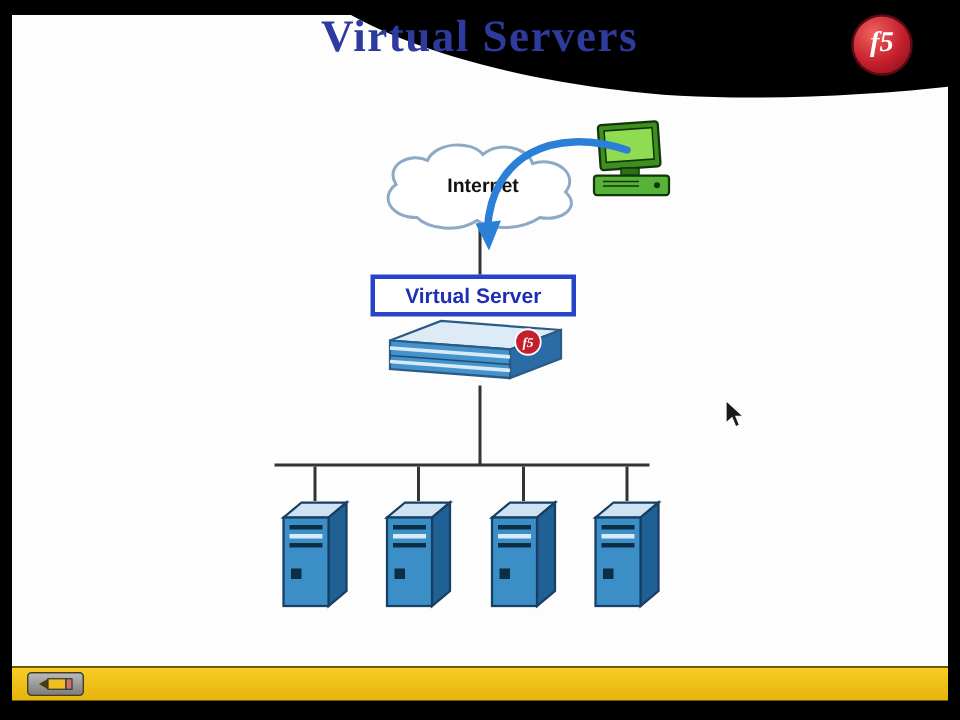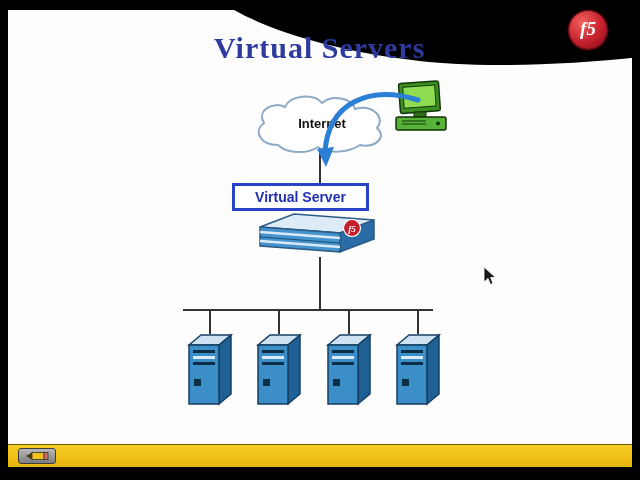--- a/index.html
+++ b/index.html
@@ -16,21 +16,21 @@
   .slide {
     left:8px; top:10px; width:624px; height:434px;
     background:#fdfdfd;
     z-index:1;
   }
 
   
   .swoosh { left:0; top:0; width:640px; height:78px; z-index:3; pointer-events:none; }
 
   .title {
-    left:214px; top:31px; z-index:4;
+    left:214px; top:8px; z-index:4;
     font-family:"Liberation Serif", serif;
     font-weight:bold; font-size:30px;
     color:#2e3a9e; letter-spacing:1px;
     white-space:nowrap;
   }
 
   .f5-logo {
     left:569px; top:11px; width:38px; height:38px;
     border-radius:50%;
     background:radial-gradient(circle at 35% 30%, #f0625e 0%, #c41f2c 55%, #7e0d18 100%);
@@ -54,21 +54,21 @@
   .arrow    { left:298px; top:82px; width:150px; height:95px; z-index:3; pointer-events:none; }
 
   .vline { width:2px; background:#333; z-index:2; }
   .hline { height:2px; background:#333; z-index:2; }
 
   .line-cloud-box { left:319px; top:146px; height:38px; }
   .line-appliance { left:319px; top:257px; height:53px; }
   .bus-line       { left:183px; top:309px; width:250px; }
 
   .vs-box {
-    left:232px; top:183px; width:137px; height:28px;
+    left:247px; top:183px; width:137px; height:28px;
     background:#fff; border:3px solid #2743c8;
     display:flex; align-items:center; justify-content:center;
     z-index:2;
   }
   .vs-box span { font-weight:bold; font-size:14px; color:#1f2fb4; }
 
   .appliance { left:252px; top:209px; width:126px; height:50px; z-index:2; }
 
   .server-row {
     left:186px; top:311px; width:256px; height:100px;

